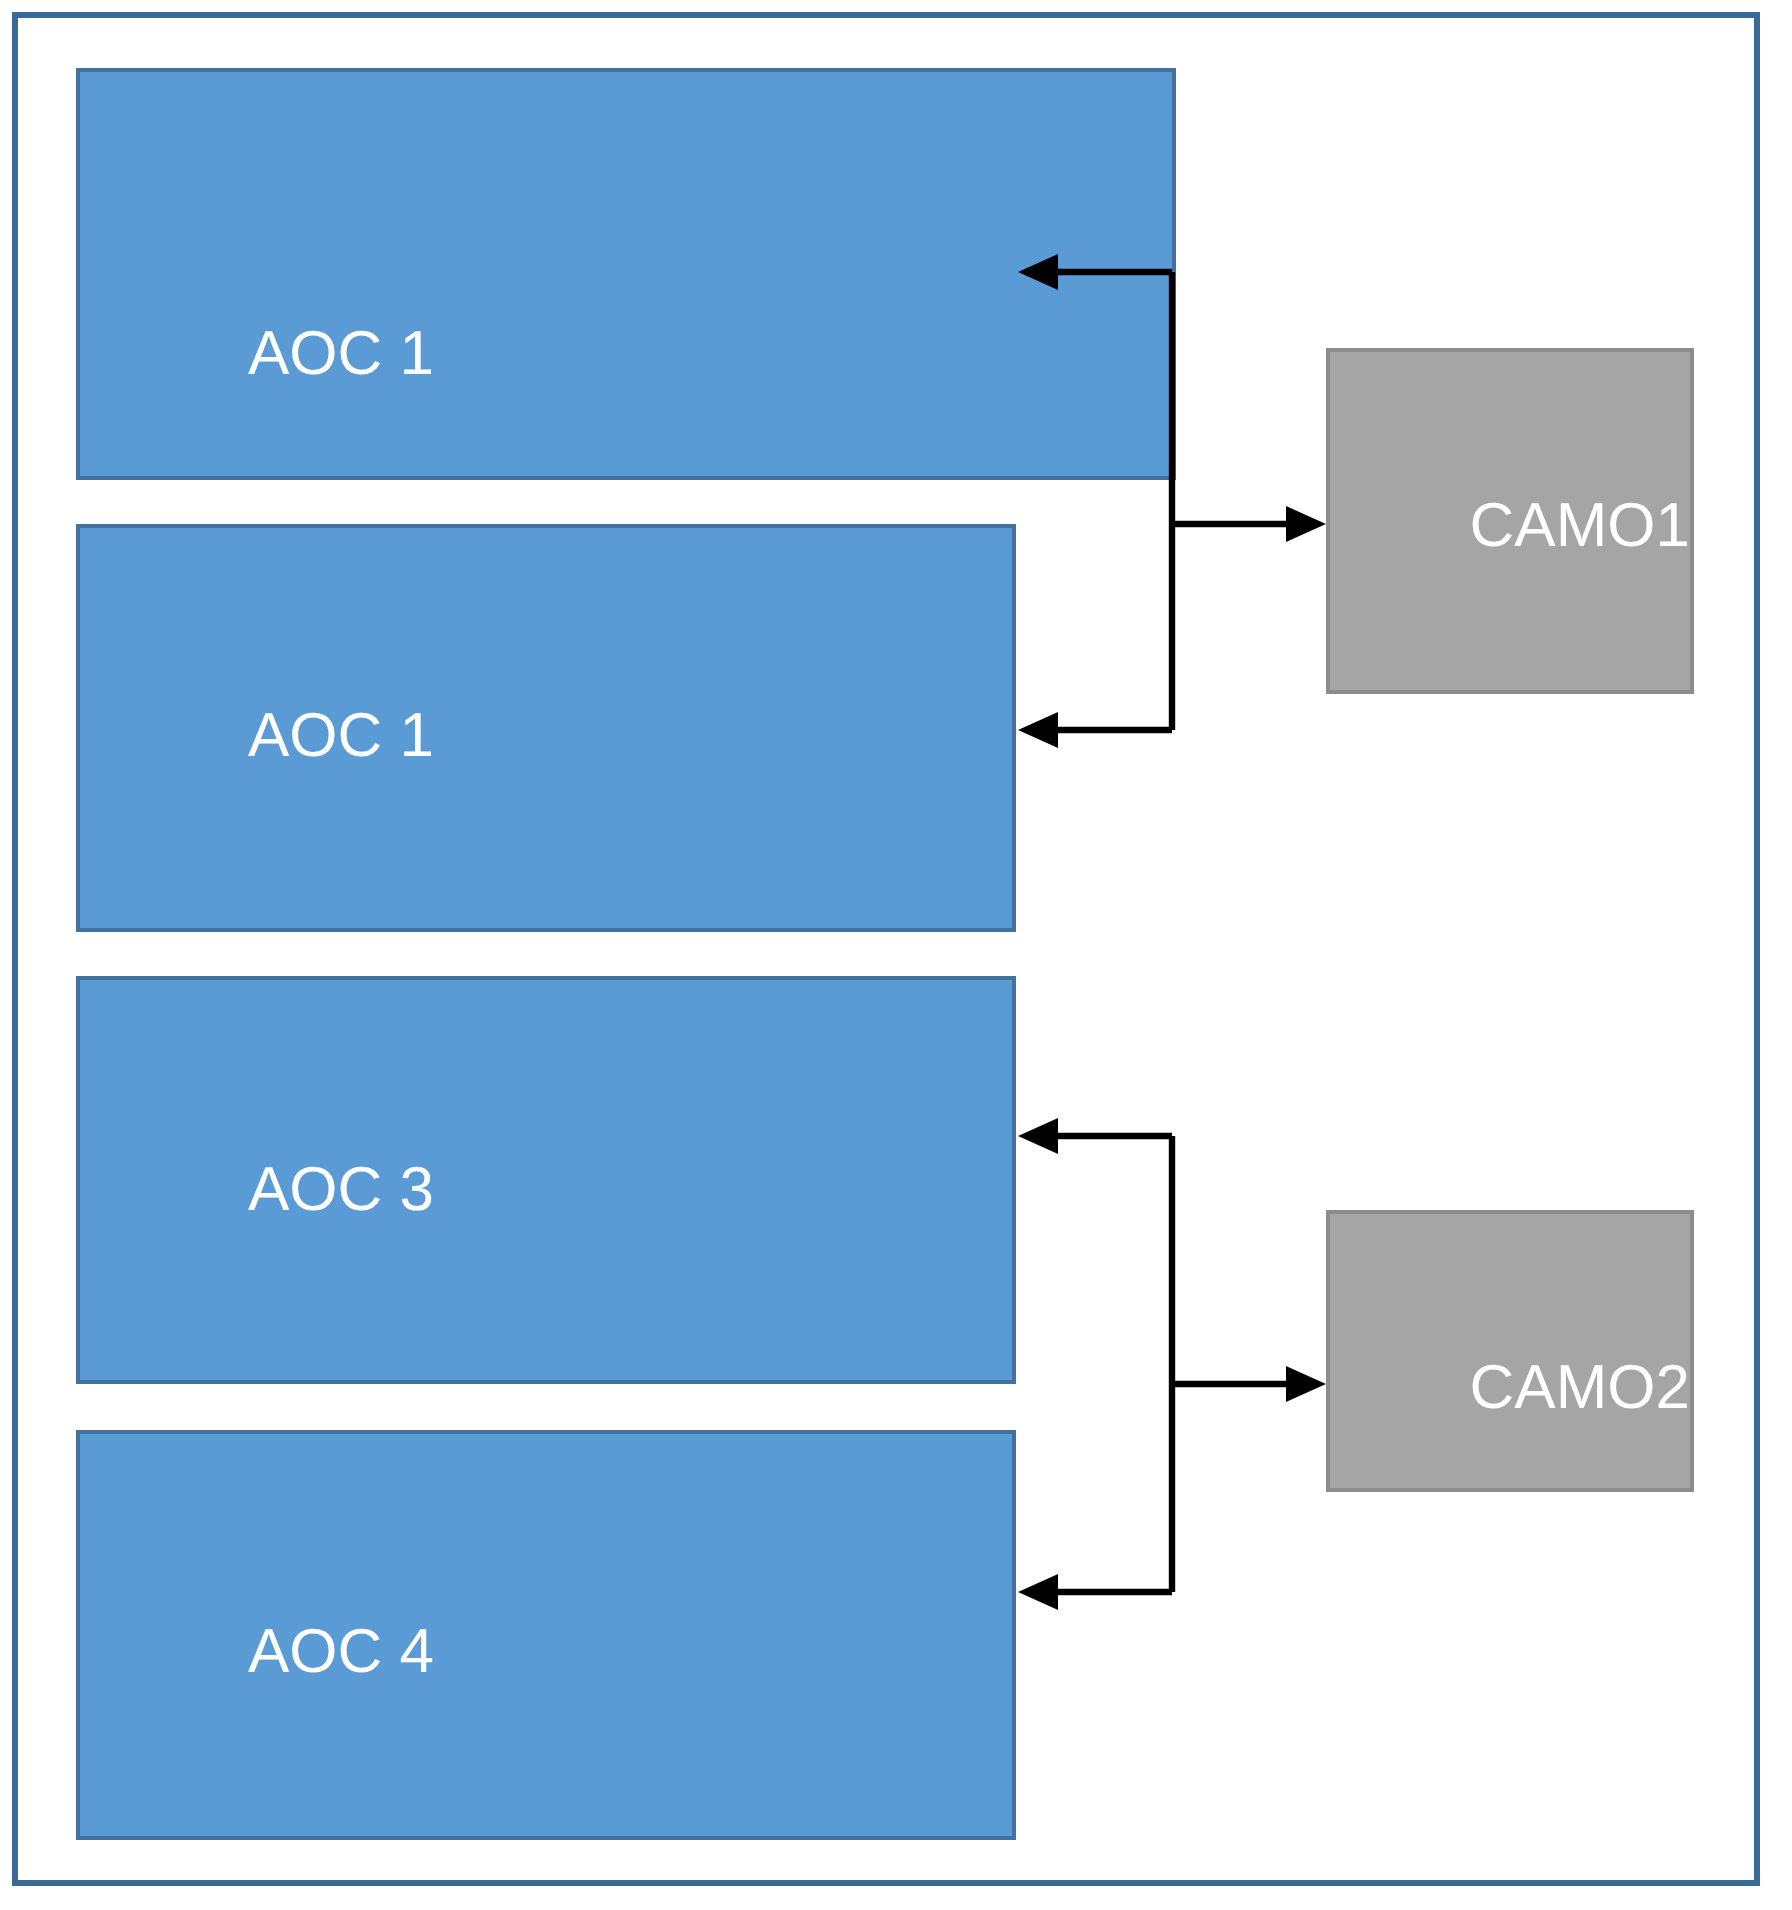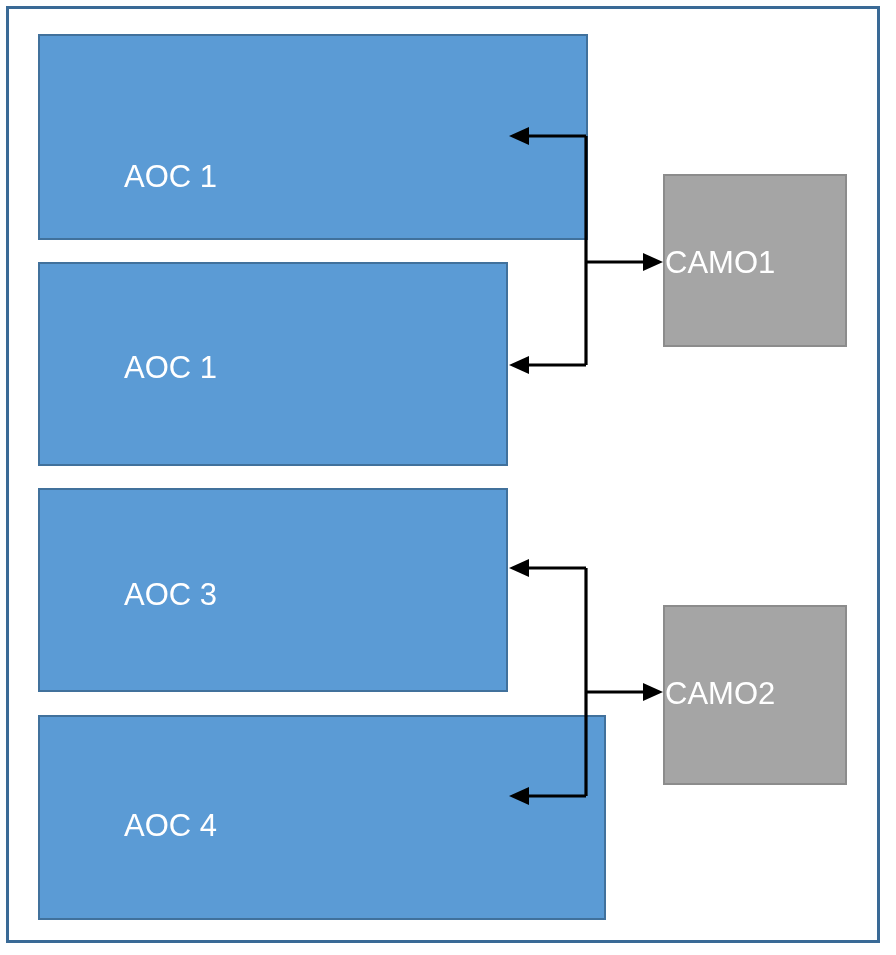--- a/index.html
+++ b/index.html
@@ -52,21 +52,21 @@
   
   .camo-box {
     position: absolute;
     background: #a5a5a5;
     border: 2px solid #8c8c8c;
     box-sizing: border-box;
   }
   .camo-label {
     position: absolute;
     width: 100%;
-    text-align: left;
+    text-align: right;
     color: #ffffff;
     font-size: 31px;
     font-family: "Liberation Sans", sans-serif;
     line-height: 1;
     white-space: nowrap;
   }
 
   
   .connectors {
     position: absolute;
@@ -98,29 +98,29 @@
   </div>
 
   <div class="aoc-box" style="left:38px; top:262px; width:470px; height:204px;">
     <span class="aoc-label" style="top:88px;">AOC 1</span>
   </div>
 
   <div class="aoc-box" style="left:38px; top:488px; width:470px; height:204px;padding-left:39px;">
     <span class="aoc-label" style="top:89px;">AOC 3</span>
   </div>
 
-  <div class="aoc-box" style="left:38px; top:715px; width:568px; height:205px;">
+  <div class="aoc-box" style="left:38px; top:715px; width:470px; height:205px;">
     <span class="aoc-label" style="top:93px;">AOC 4</span>
   </div>
 
   <div class="camo-box" style="left:663px; top:174px; width:184px; height:173px;">
     <span class="camo-label" style="top:71px;">CAMO1</span>
   </div>
 
-  <div class="camo-box" style="left:663px; top:605px; width:184px; height:180px;">
+  <div class="camo-box" style="left:663px; top:605px; width:184px; height:141px;">
     <span class="camo-label" style="top:71px;">CAMO2</span>
   </div>
 
   <svg class="connectors" viewBox="0 0 896 955">
 
     <path class="conn-line" d="M 586 136 L 586 365"></path>
 
     <path class="conn-line" d="M 586 136 L 524 136"></path>
     <polygon class="arrow-head" points="509,136 529,127 529,145"></polygon>
 

